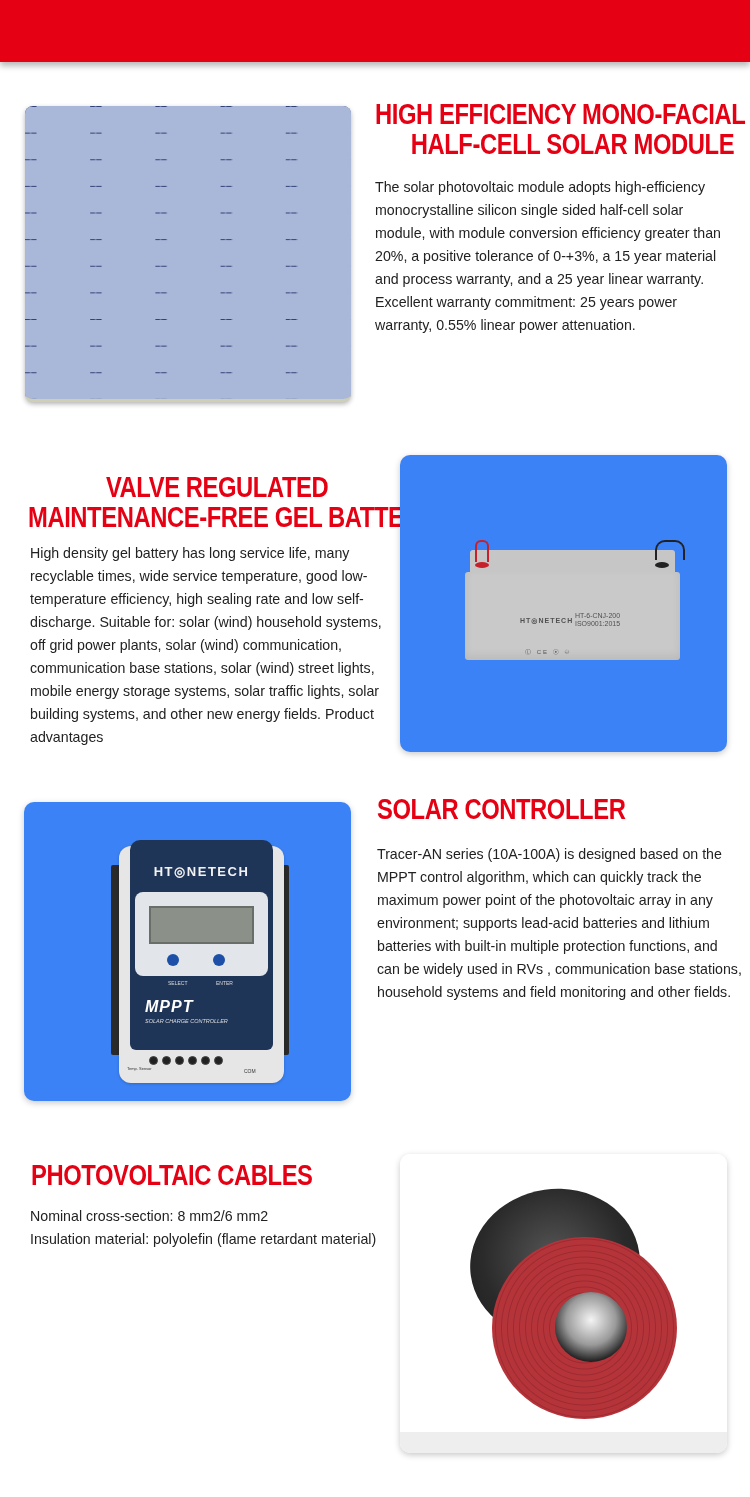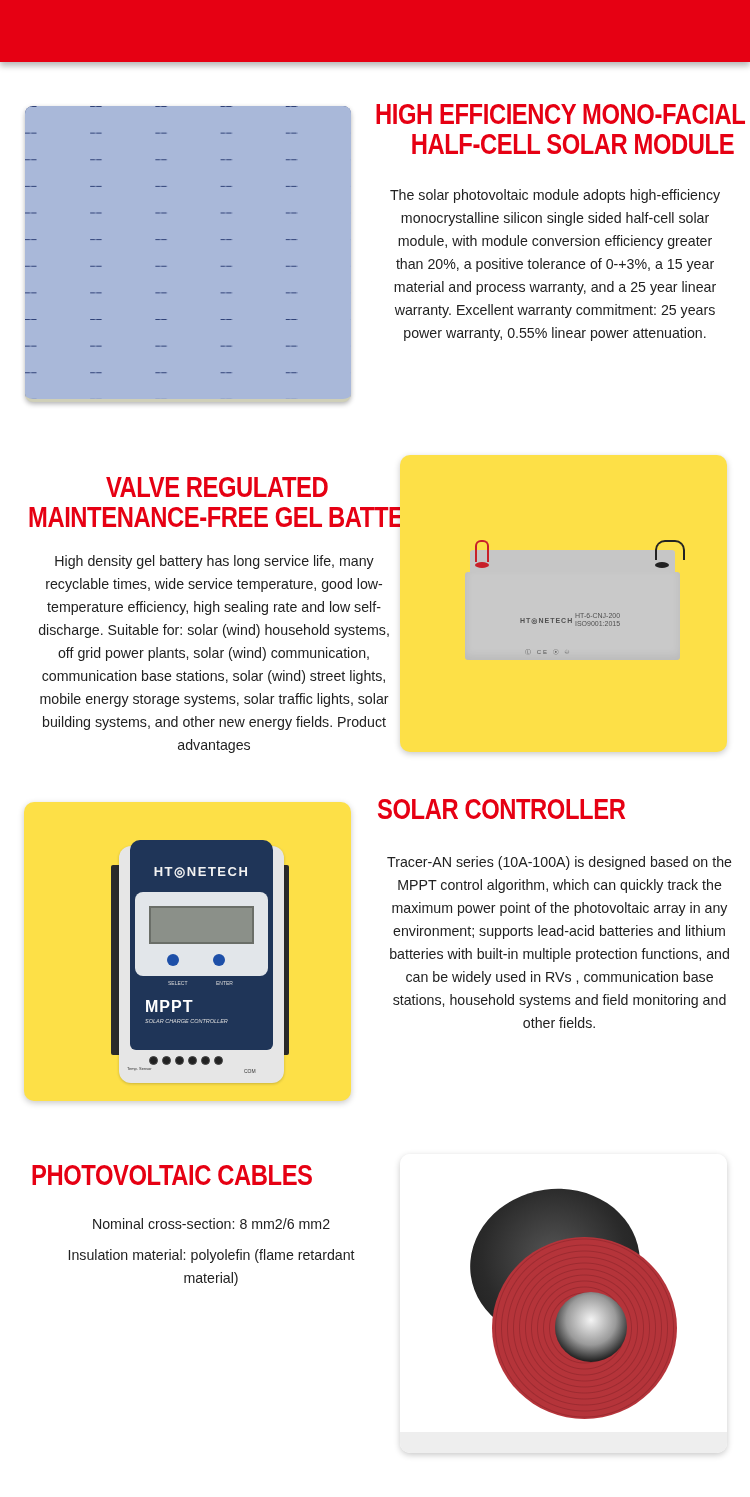--- a/index.html
+++ b/index.html
@@ -6,21 +6,21 @@
   html, body { width: 750px; height: 1497px; background: #ffffff; overflow: hidden; }
   body { position: relative; font-family: "Liberation Sans", sans-serif; color: #222; }
 
   .top-banner {
     position: absolute; left: 0; top: 0; width: 750px; height: 62px;
     background: #e60013;
     box-shadow: 0 4px 6px rgba(0,0,0,0.28);
   }
 
   .card {
-    position: absolute; background: #fde047; border-radius: 10px;
+    position: absolute; background: #3b82f6; border-radius: 10px;
     box-shadow: 0 2px 6px rgba(0,0,0,0.22);
     overflow: hidden;
   }
 
   .title {
     position: absolute;
     font-family: "Liberation Sans", sans-serif;
     font-weight: bold;
     color: #e60013;
     font-size: 29px;
@@ -30,21 +30,21 @@
     white-space: nowrap;
   }
   .title div { white-space: nowrap; }
 
   .body-text {
     position: absolute;
     font-size: 14.2px;
     line-height: 23px;
     color: #222;
   }
-  .body-text p { margin: 8px; text-align: center; }
+  .body-text p { margin: 0; }
 
   
   .panel {
     position: absolute; left: 25px; top: 106px; width: 326px; height: 296px;
     border-radius: 8px;
     background-color: #2f4177;
     background-image:
       linear-gradient(90deg, transparent 0, transparent calc(20% - 1px), #a9b8d9 calc(20% - 1px), #a9b8d9 20%),
       linear-gradient(180deg, transparent 0, transparent calc(100%/11 - 1px), #a9b8d9 calc(100%/11 - 1px), #a9b8d9 calc(100%/11)),
       linear-gradient(90deg, rgba(255,255,255,0) 0, rgba(255,255,255,0) 5px, rgba(170,185,220,0.45) 5px, rgba(170,185,220,0.45) 6px);
@@ -70,21 +70,21 @@
   .ctrl-frame { position: absolute; left: 0; top: 6px; width: 165px; height: 237px; background: #e6e6e6; border-radius: 12px; box-shadow: 0 1px 3px rgba(0,0,0,0.2); }
   .ctrl-sidel { position: absolute; left: -8px; top: 25px; width: 10px; height: 190px; background: #2a2a2a; border-radius: 2px; }
   .ctrl-sider { position: absolute; left: 162px; top: 25px; width: 8px; height: 190px; background: #2a2a2a; border-radius: 2px; }
   .ctrl-face { position: absolute; left: 11px; top: 0; width: 143px; height: 210px; background: #1f3558; border-radius: 10px 10px 6px 6px; }
   .ctrl-brand { position: absolute; left: 0; top: 24px; width: 143px; text-align: center; color: #f2f2f2; font-size: 13px; font-weight: bold; letter-spacing: 1.5px; }
   .ctrl-screen-frame { position: absolute; left: 5px; top: 52px; width: 133px; height: 84px; background: #e2e6ea; border-radius: 8px; }
   .ctrl-lcd { position: absolute; left: 14px; top: 14px; width: 105px; height: 38px; background: #8b9089; border: 2px solid #6a6e68; }
   .ctrl-btn1 { position: absolute; left: 32px; top: 62px; width: 12px; height: 12px; background: #1d4fa8; border-radius: 50%; }
   .ctrl-btn2 { position: absolute; left: 78px; top: 62px; width: 12px; height: 12px; background: #1d4fa8; border-radius: 50%; }
   .ctrl-btnlbl { position: absolute; top: 140px; font-size: 5px; color: #d8d8d8; }
-  .ctrl-mppt { position: absolute; left: 15px; top: 158px; color: #fff; font-size: 16px; font-weight: bold; letter-spacing: 1px; }
+  .ctrl-mppt { position: absolute; left: 15px; top: 158px; color: #fff; font-size: 16px; font-style: italic; font-weight: bold; letter-spacing: 1px; }
   .ctrl-sub { position: absolute; left: 15px; top: 178px; color: #dcdcdc; font-size: 5.5px; font-style: italic; }
   .ctrl-ports { position: absolute; left: 30px; top: 216px; display: flex; gap: 4px; }
   .ctrl-port { width: 9px; height: 9px; border-radius: 50%; background: #222; border: 1px solid #444; }
   .ctrl-com { position: absolute; left: 125px; top: 228px; font-size: 5px; color: #333; }
   .ctrl-temp { position: absolute; left: 8px; top: 227px; font-size: 4px; color: #333; line-height: 4px; }
 
   
   .cable-wrap { position: absolute; left: 70px; top: 35px; width: 210px; height: 230px; }
   .cable-black { position: absolute; left: 0; top: 0; width: 170px; height: 150px; border-radius: 50%; background: radial-gradient(ellipse at 50% 45%, #555 0, #2a2a2a 60%, #1c1c1c 100%); transform: rotate(-8deg); }
   .cable-red { position: absolute; left: 22px; top: 48px; width: 185px; height: 182px; border-radius: 50%;

